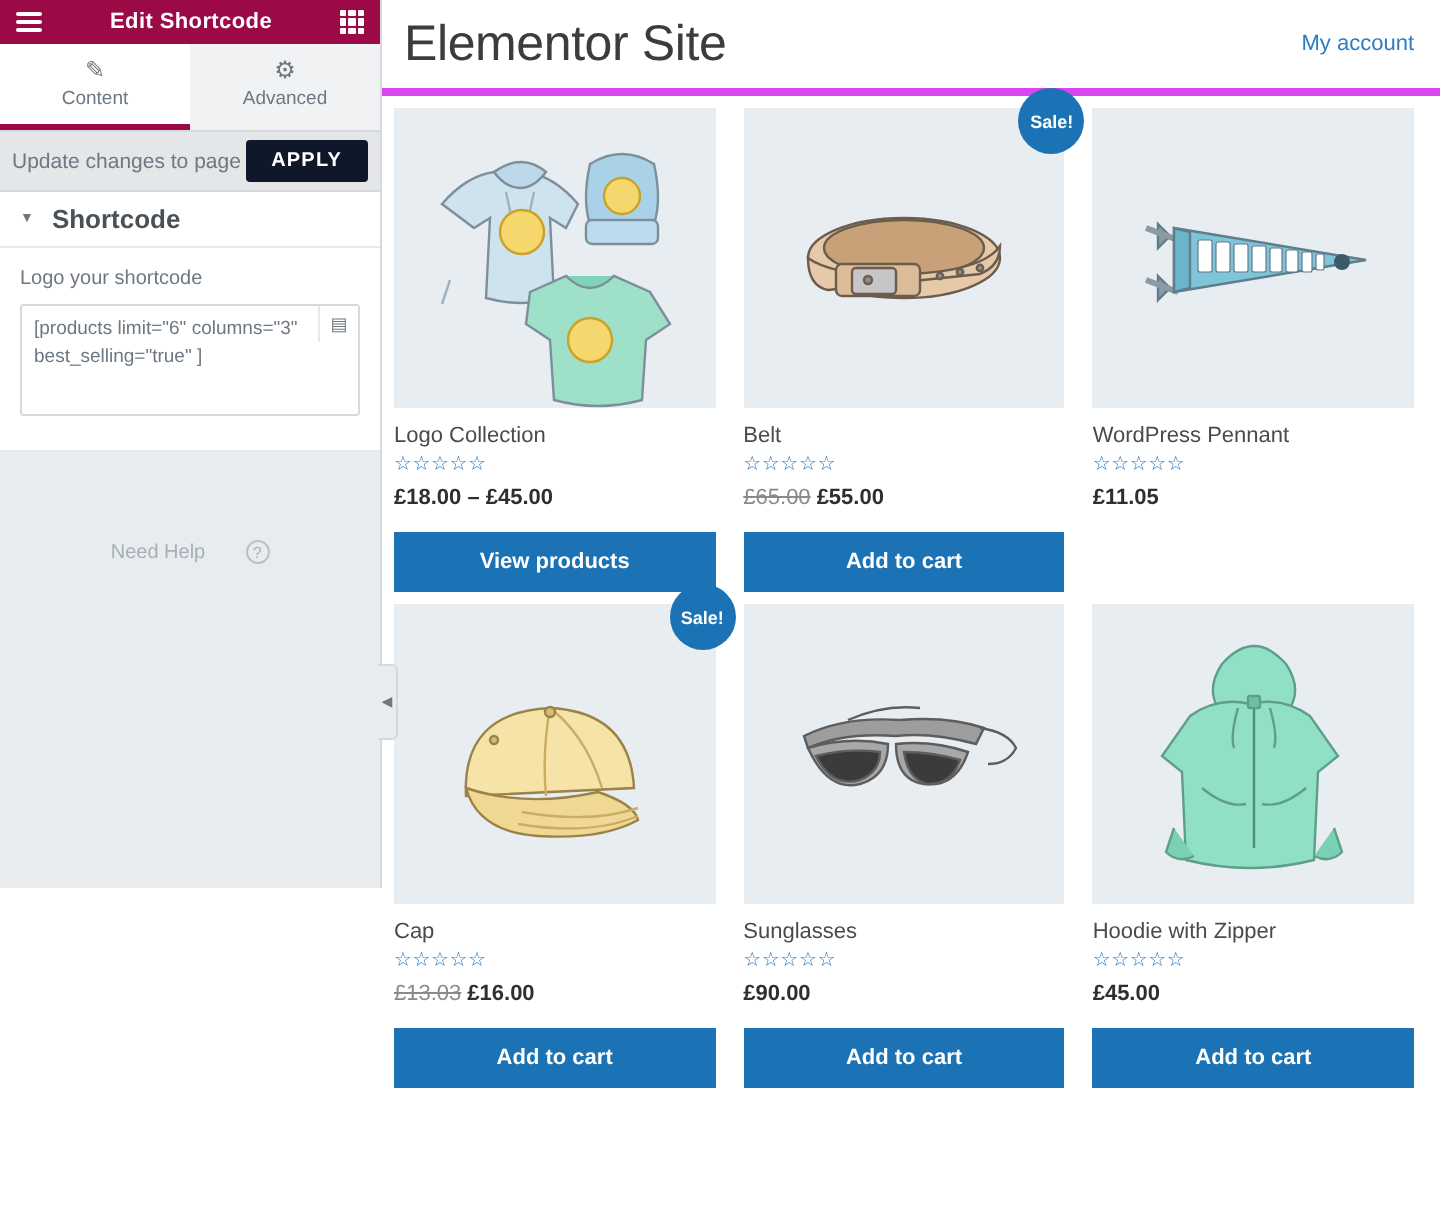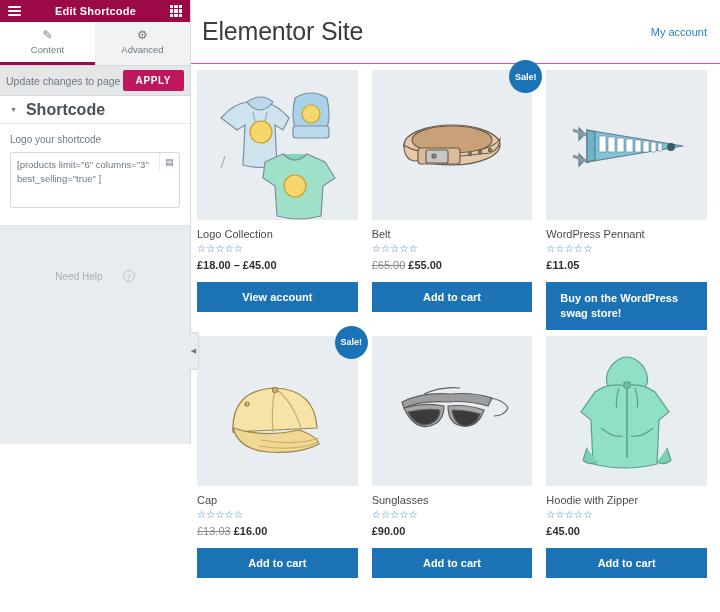--- a/index.html
+++ b/index.html
@@ -82,21 +82,21 @@
     background: #e4e6e8;
     display: flex;
     align-items: center;
     justify-content: space-between;
     padding: 0 6px;
     border-bottom: 1px solid #d5d8dc;
     flex: 0 0 30px;
   }
   .apply-text { font-size: 10.5px; color: #6d7882; }
   .apply-btn {
-    background: #be185d;
+    background: #0f172a;
     color: #fff;
     border: none;
     font-size: 10px;
     font-weight: bold;
     letter-spacing: .6px;
     padding: 5px 13px;
     border-radius: 2px;
     cursor: pointer;
     font-family: "Liberation Sans", sans-serif;
   }
@@ -106,21 +106,21 @@
     background: #fff;
     display: flex;
     align-items: center;
     gap: 9px;
     padding: 0 10px;
     border-bottom: 1px solid #e6e9ec;
     cursor: pointer;
     flex: 0 0 28px;
   }
   .caret { font-size: 7px; color: #6d7882; }
-  .section-title { font-size: 16px; font-weight: bold; color: #495157; }
+  .section-title { font-size: 13px; font-weight: bold; color: #495157; }
 
   .control-area {
     background: #fff;
     padding: 10px 10px 14px 10px;
     border-bottom: 1px solid #e6e9ec;
   }
   .control-label { font-size: 10px; color: #6d7882; margin-bottom: 7px; }
   .shortcode-wrap { position: relative; }
   .shortcode-box {
     width: 100%;
@@ -186,26 +186,26 @@
 
   
   .preview {
     flex: 1;
     height: 612px;
     background: #fff;
     overflow: hidden;
     position: relative;
   }
   .site-header {
-    height: 64px;
+    height: 48px;
     display: flex;
     align-items: center;
     justify-content: space-between;
     padding: 0 13px 0 11px;
-    border-bottom: 1px solid #d946ef;
+    border-bottom: 4px solid #d946ef;
   }
   .site-title {
     font-size: 25px;
     color: #3c3c3c;
     font-weight: normal;
     letter-spacing: -.2px;
   }
   .my-account {
     font-size: 11px;
     color: #2b7cc3;
@@ -387,21 +387,21 @@
             <circle cx="92" cy="116" r="11" fill="#f5d76e" stroke="#c9a227"></circle>
           </g>
         </svg>
       </div>
       
       <div class="product-name">Logo Collection</div>
       <div class="stars">☆☆☆☆☆</div>
       <div class="price">
         <ins>£18.00 – £45.00</ins>
       </div>
-      <button class="cart-btn">View account</button>
+      <button class="cart-btn">View products</button>
     </div>
 
     <div class="product">
       <div class="product-image">
         <svg width="148" height="150" viewBox="0 0 148 150">
           <g stroke="#6b5c4d" stroke-width="1.2">
             <ellipse cx="74" cy="75" rx="48" ry="20" fill="#e6c9a8"></ellipse>
             <ellipse cx="74" cy="70" rx="40" ry="14" fill="#c9a178"></ellipse>
             <path d="M26 75 q0 14 10 16 l76-8 q10-4 10-14 q-8 12 -44 14 q-38 2 -52-8z" fill="#e6c9a8"></path>
             <rect x="40" y="78" width="42" height="16" rx="3" fill="#dbbb98"></rect>
@@ -444,21 +444,20 @@
           </g>
           <circle cx="118" cy="77" r="4" fill="#3c5a66"></circle>
         </svg>
       </div>
       
       <div class="product-name">WordPress Pennant</div>
       <div class="stars">☆☆☆☆☆</div>
       <div class="price">
         <ins>£11.05</ins>
       </div>
-      <button class="cart-btn multiline">Buy on the WordPress swag store!</button>
     </div>
 
     <div class="product">
       <div class="product-image">
         <svg width="148" height="150" viewBox="0 0 148 150">
           <g stroke="#9b8247" stroke-width="1.2">
             <path d="M30 96 q-2-42 42-44 q40 2 42 40 l-84 4z" fill="#f6e3a8"></path>
             <path d="M72 52 q-4 22 -2 44 M72 52 q18 14 26 40" fill="none" stroke="#c9ad63"></path>
             <path d="M30 92 q30 10 66 2 q18 6 20 14 q-18 10 -50 8 q-30-2 -36-24z" fill="#f0d894"></path>
             <path d="M58 104 q34 6 58-2 M56 110 q36 6 60-4" fill="none" stroke="#c9ad63"></path>

